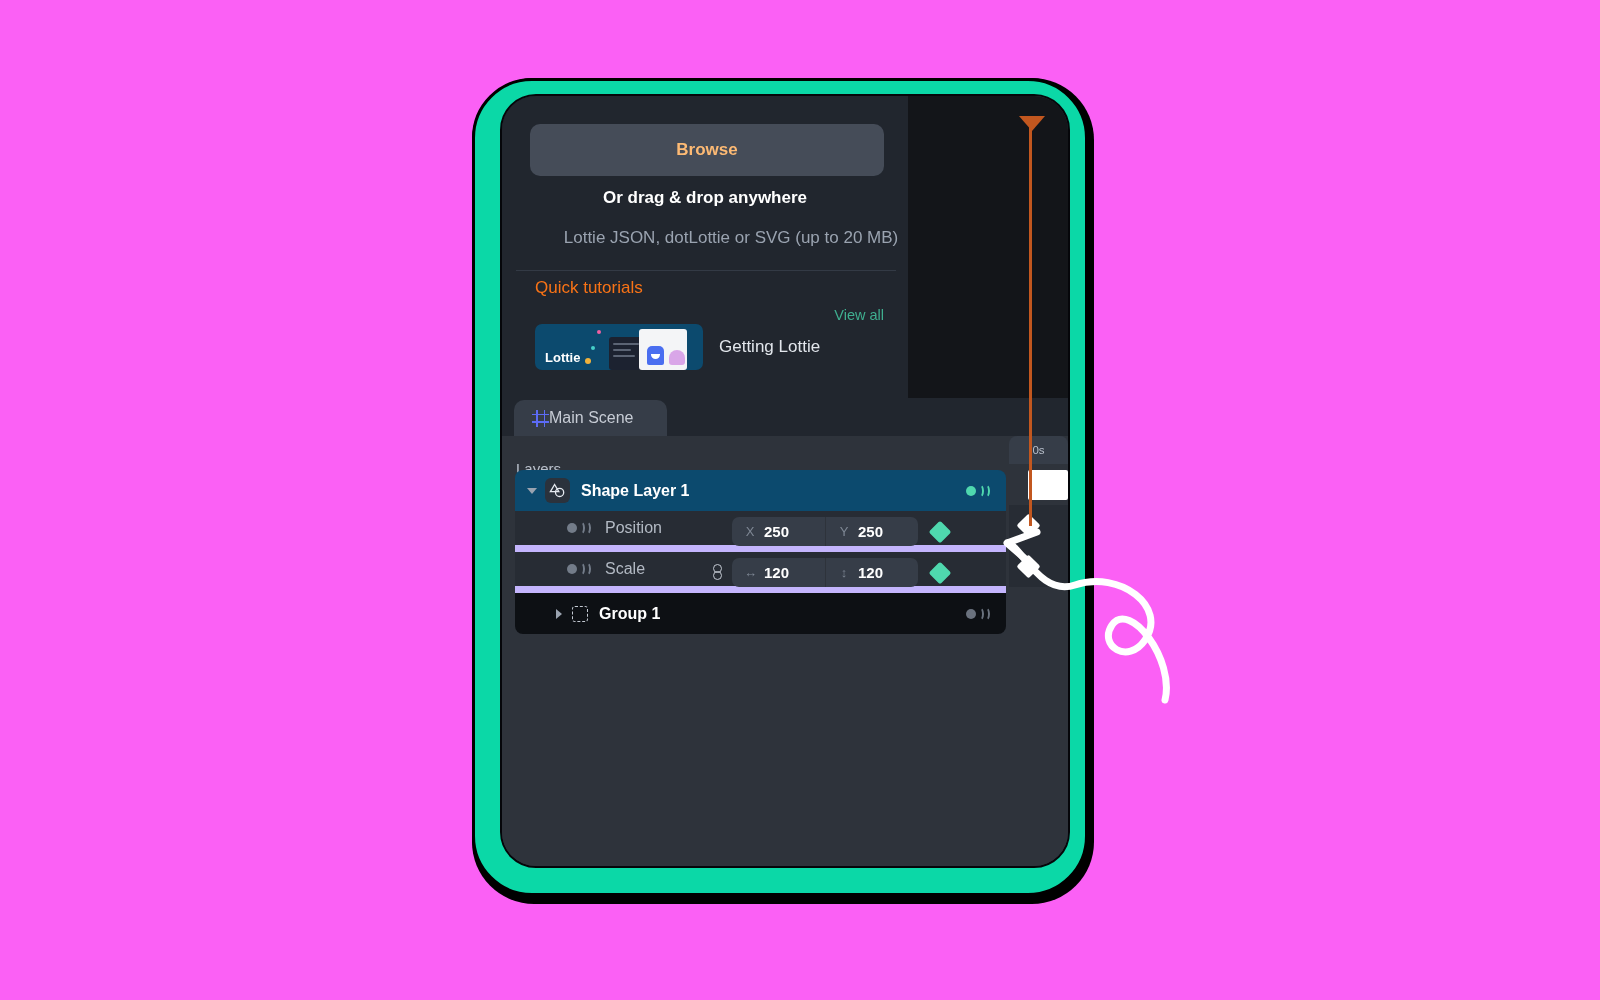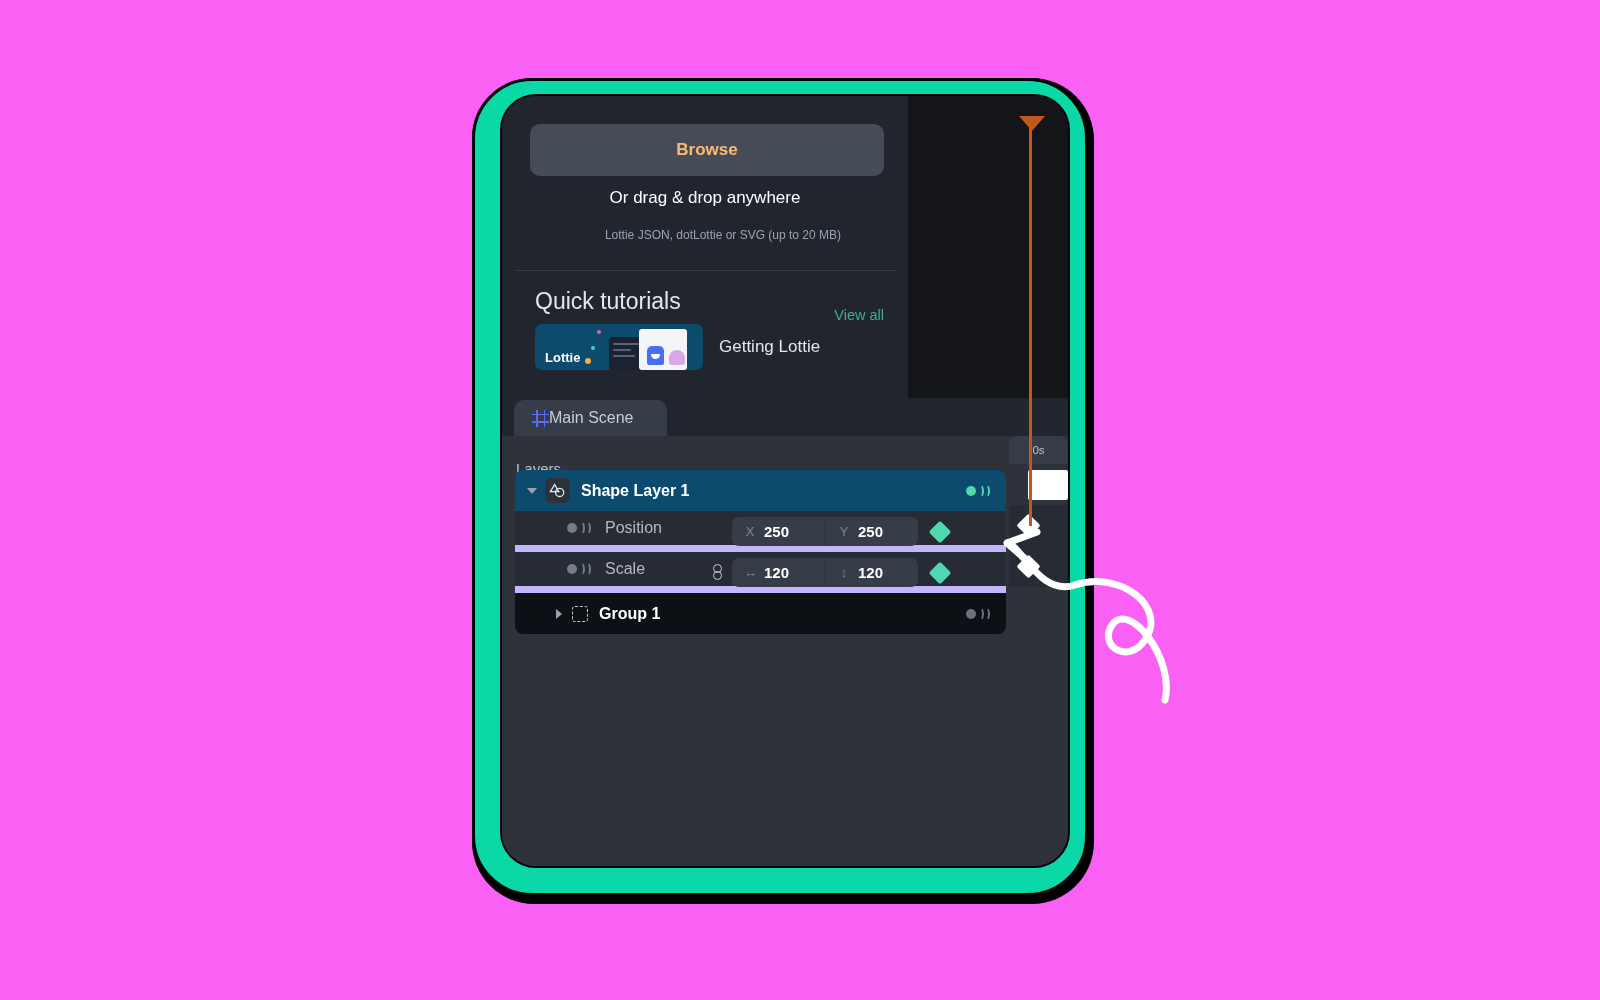--- a/index.html
+++ b/index.html
@@ -68,40 +68,40 @@
     border: none;
     font-family: "Liberation Sans", sans-serif;
     cursor: pointer;
   }
   .drag-text {
     position: absolute;
     left: 0; top: 92px; width: 406px;
     text-align: center;
     color: #ffffff;
     font-size: 17px;
-    font-weight: normal;
+    font-weight: bold;
   }
   .hint-text {
     position: absolute;
-    left: 0; top: 132px; width: 442px;
+    left: 8px; top: 132px; width: 442px;
     text-align: center;
     color: #9aa3b0;
-    font-size: 12px;
+    font-size: 17px;
   }
   .divider {
     position: absolute;
     left: 14px; top: 174px;
     width: 380px; height: 1px;
     background: #333a45;
   }
   .qt-title {
     position: absolute;
-    left: 33px; top: 192px;
-    color: #e5e5e5;
-    font-size: 23px;
+    left: 33px; top: 182px;
+    color: #f97316;
+    font-size: 17px;
   }
   .view-all {
     position: absolute;
     right: 24px; top: 211px;
     color: #3fae8f;
     font-size: 14.5px;
     cursor: pointer;
   }
   .tut-row {
     position: absolute;

